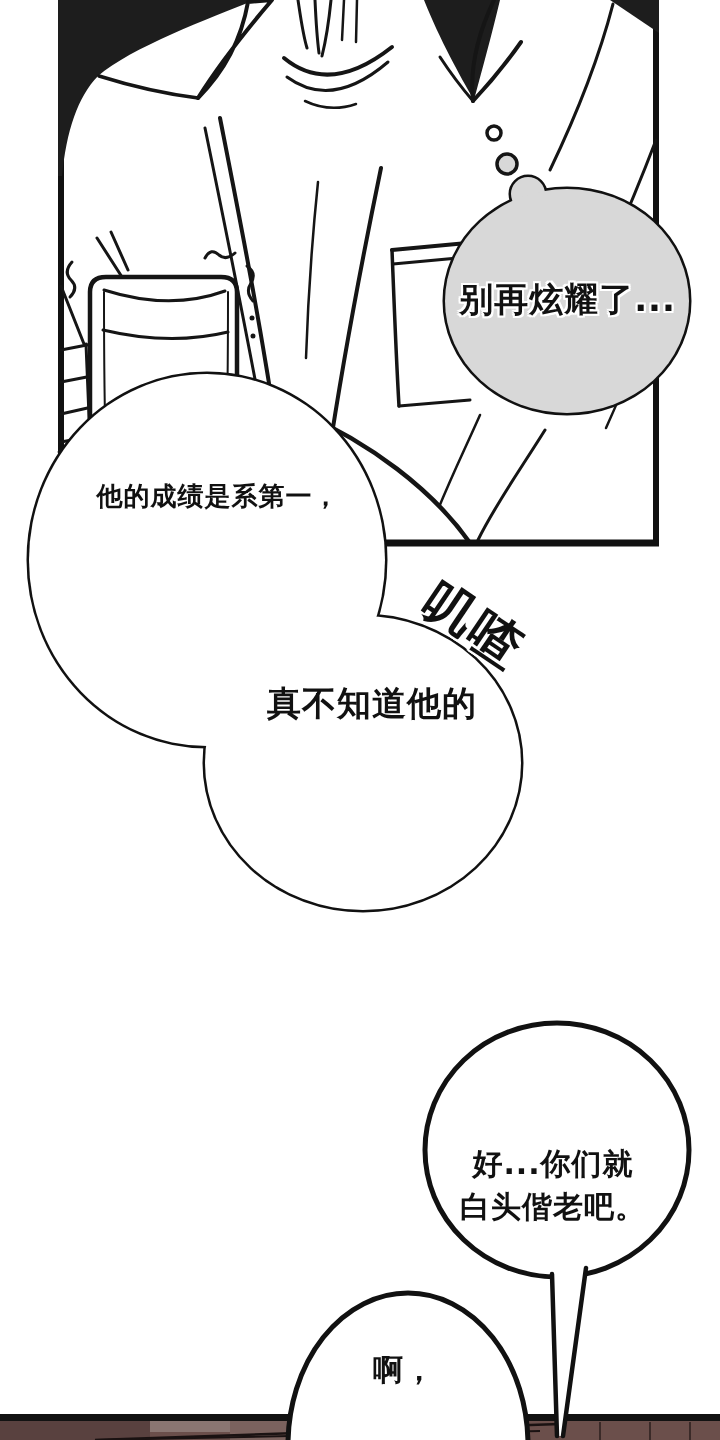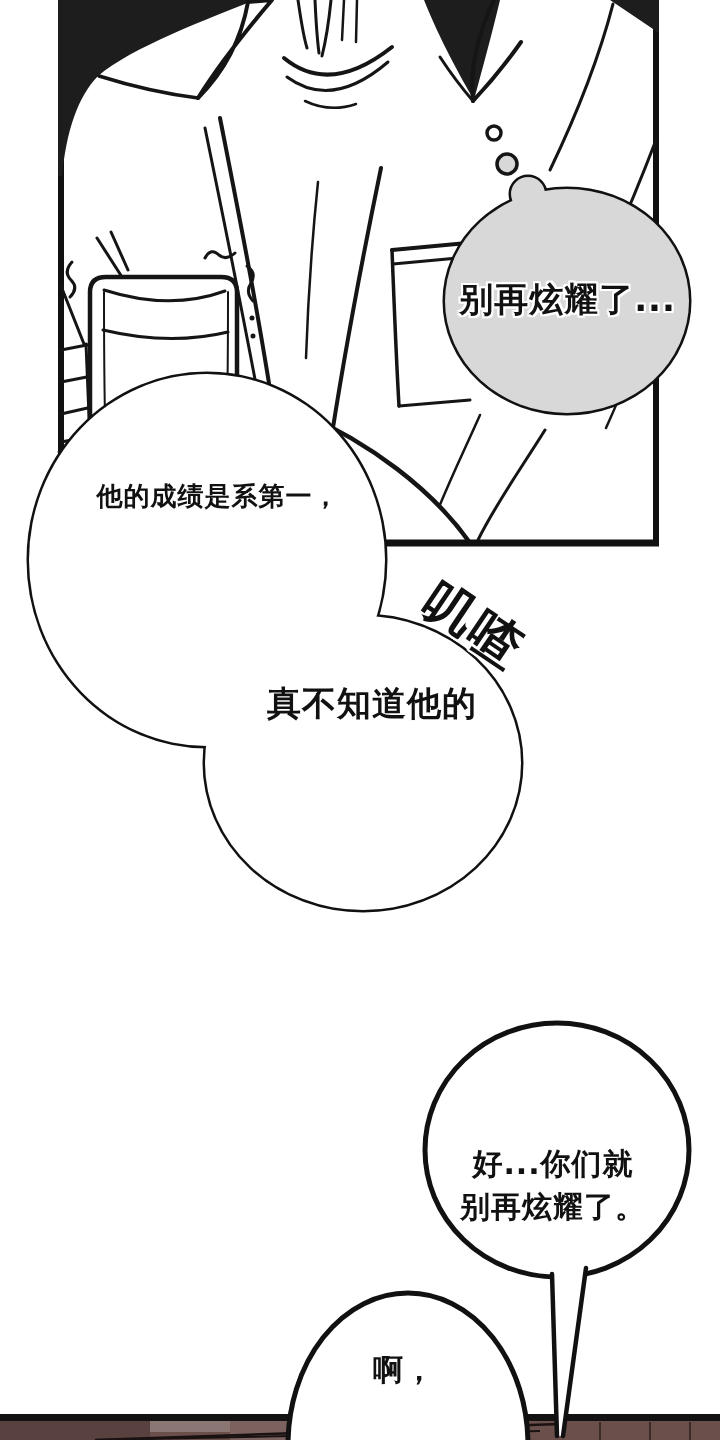--- a/index.html
+++ b/index.html
@@ -153,21 +153,21 @@
 <div id="t-gossip-a" class="bubble-text">
   <span>他的成绩是系第一，</span>
 </div>
 
 <div id="t-gossip-b" class="bubble-text">
   <span>真不知道他的</span>
 </div>
 
 <div id="t-blessing" class="bubble-text">
   <span>好...你们就</span>
-  <span>别再炫耀了。</span>
+  <span>白头偕老吧。</span>
 </div>
 
 <div id="t-reply" class="bubble-text">
   <span>啊，</span>
 </div>
 
 <div id="t-sfx" class="bubble-text halo">
   <span>叽喳</span>
 </div>
 

